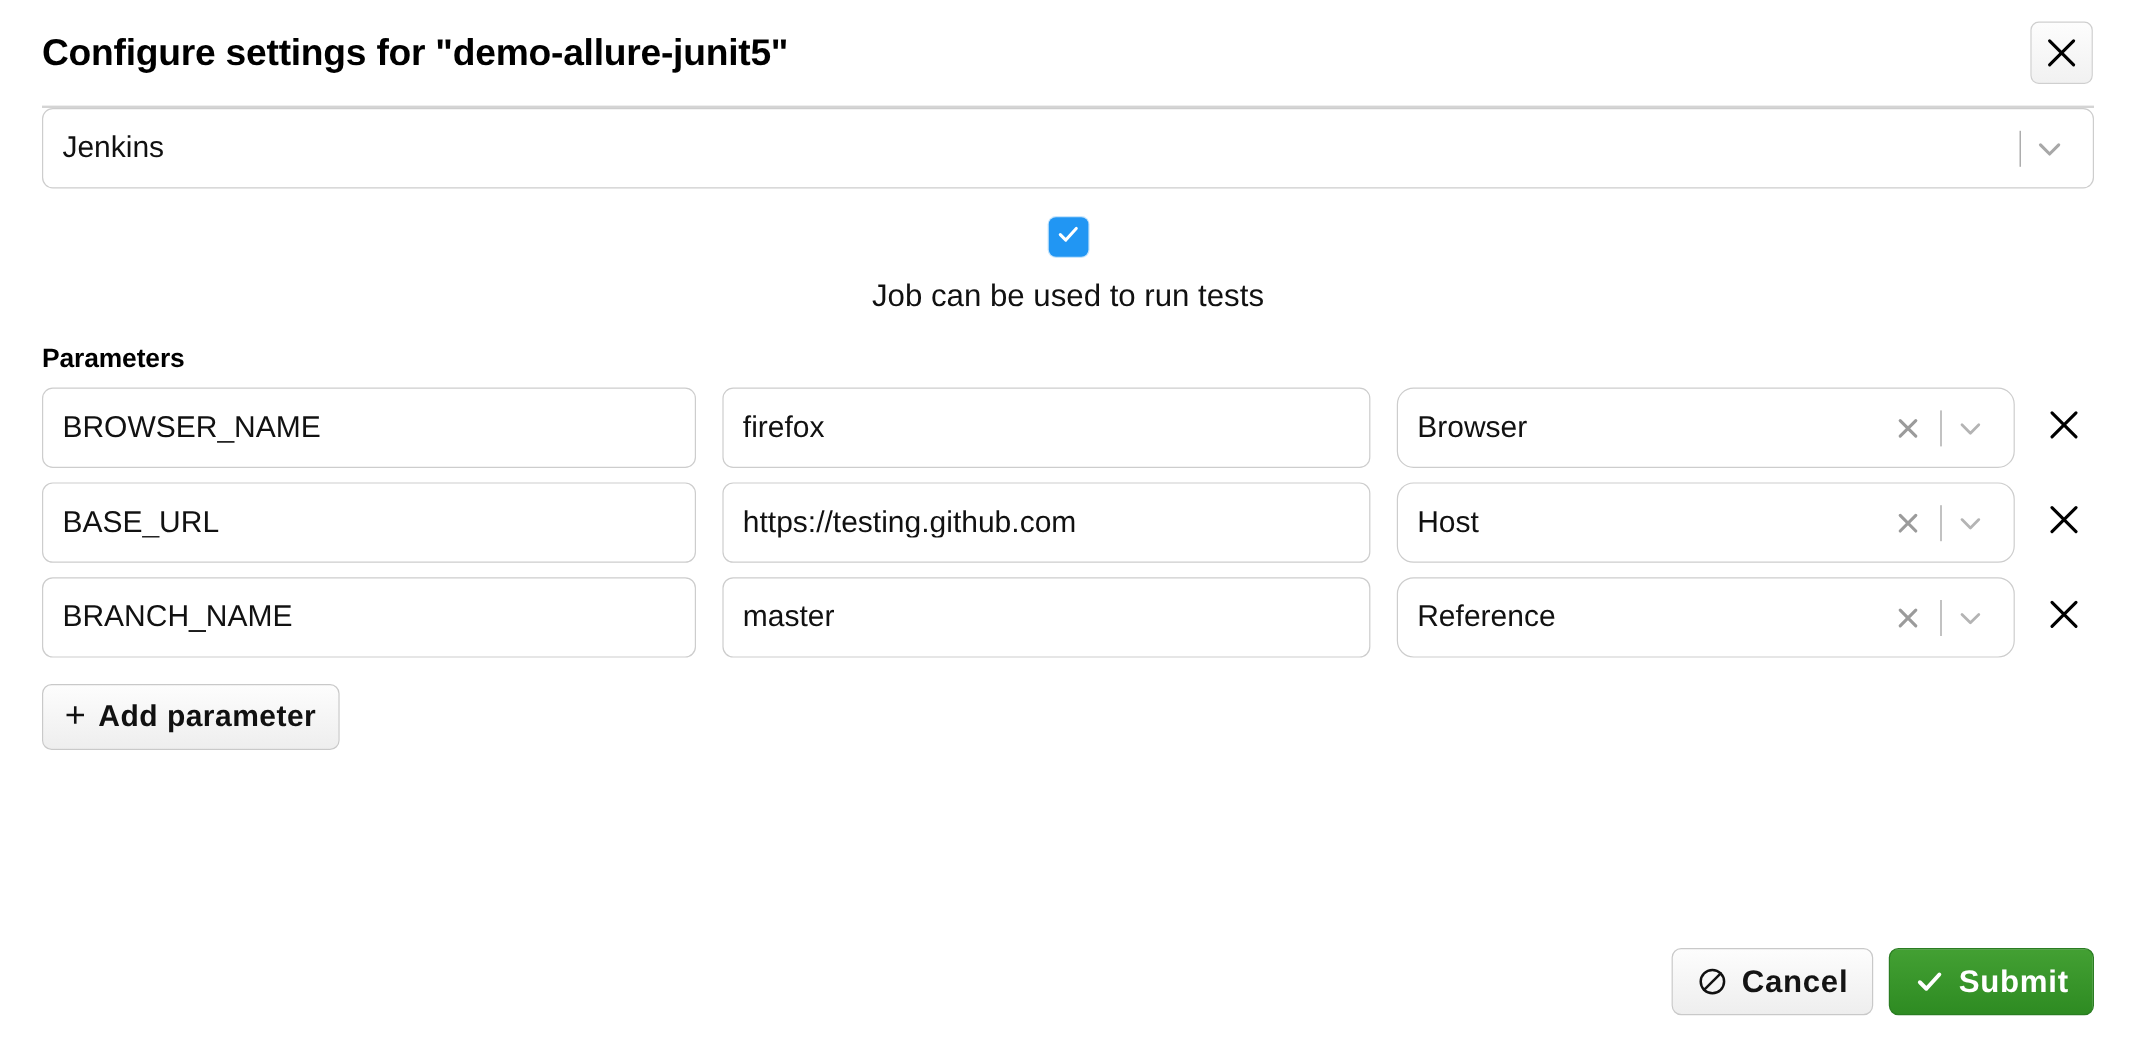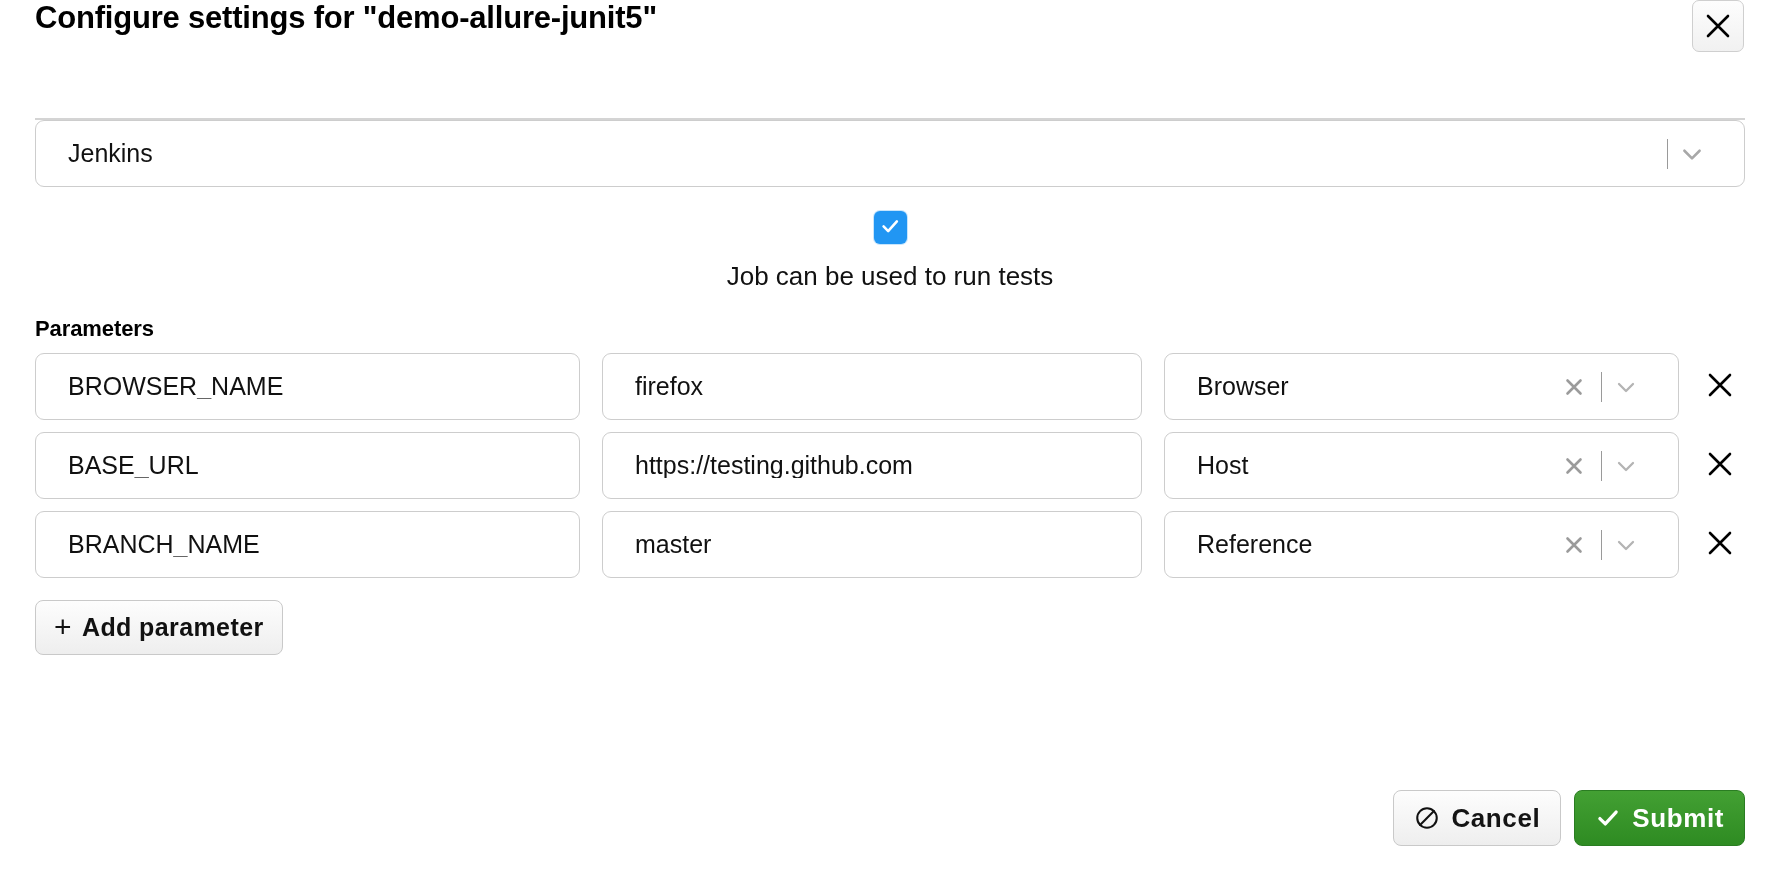--- a/index.html
+++ b/index.html
@@ -16,23 +16,23 @@
     position: relative;
     width: 1780px;
     height: 878px;
     background: #ffffff;
     padding: 0 35px;
   }
 
   
   .header {
     position: relative;
-    height: 118px;
-    display: flex;
-    align-items: flex-start;
+    height: 88px;
+    display: flex;
+    align-items: center;
     justify-content: space-between;
   }
   .dialog-title {
     font-size: 31px;
     font-weight: bold;
     letter-spacing: -0.2px;
     color: #000000;
     white-space: nowrap;
   }
   .close-button {
@@ -66,21 +66,21 @@
   }
 
   
   .field {
     height: 67px;
     border: 1px solid #cdcdcd;
     border-radius: 9px;
     background: #ffffff;
     display: flex;
     align-items: center;
-    padding: 0 32px;
+    padding: 0 16px;
     font-size: 25px;
     color: #111111;
     overflow: hidden;
   }
   .field .value {
     flex: 1 1 auto;
     white-space: nowrap;
     overflow: hidden;
     text-overflow: ellipsis;
     line-height: 1;
@@ -139,21 +139,21 @@
   }
 
   
   .param-row {
     display: flex;
     align-items: center;
     margin-bottom: 12px;
   }
   .col-name  { width: 545px; flex: 0 0 545px; margin-right: 22px; }
   .col-value { width: 540px; flex: 0 0 540px; margin-right: 22px; }
-  .col-type  { width: 515px; flex: 0 0 515px; }
+  .col-type  { width: 515px; flex: 0 0 515px; border-radius: 14px; }
   .row-remove {
     width: 62px;
     flex: 0 0 62px;
     display: flex;
     align-items: center;
     justify-content: center;
     cursor: pointer;
     margin-left: 10px;
   }
 

